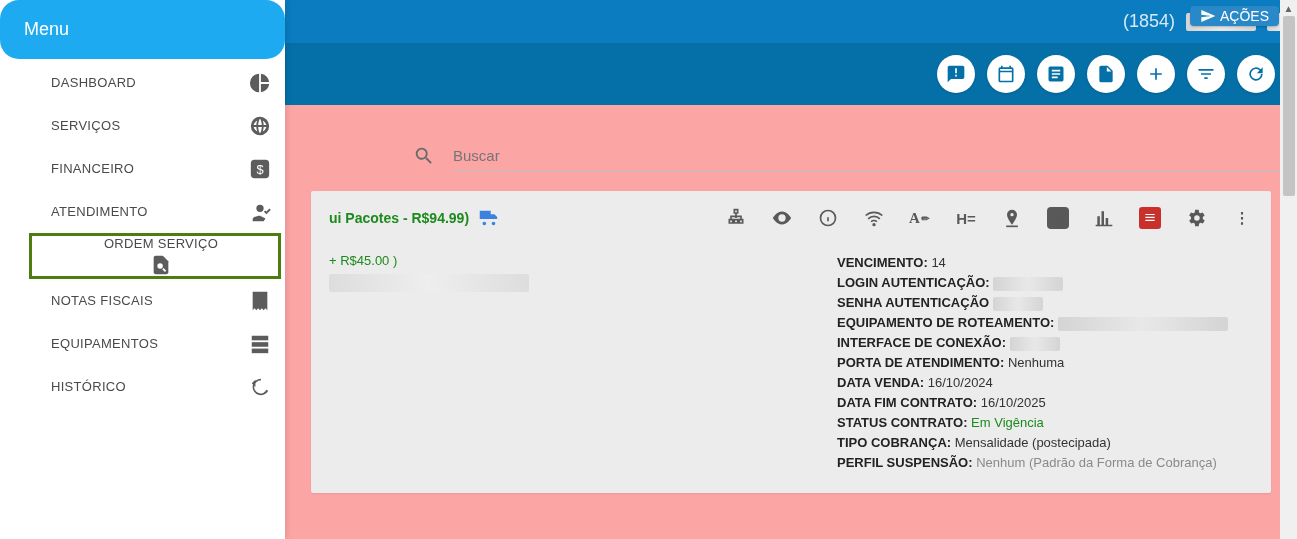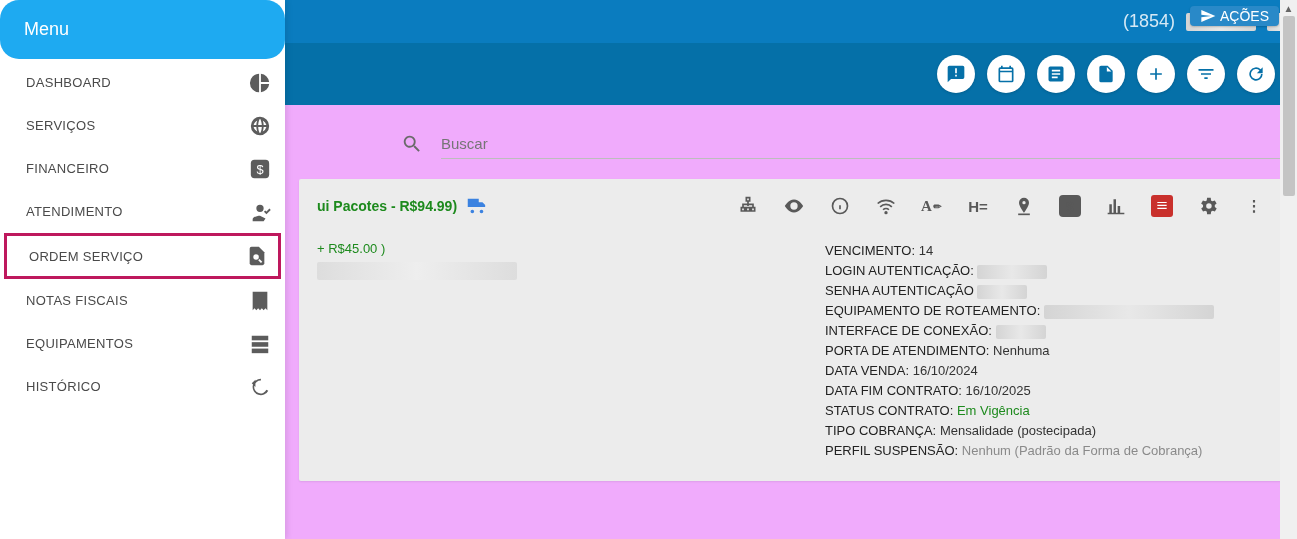--- a/index.html
+++ b/index.html
@@ -69,48 +69,49 @@
   .sidebar-header {
     height: 59px;
     background: #1eaaf1;
     color: #fff;
     font-size: 18px;
     display: flex;
     align-items: center;
     padding-left: 24px;
     border-radius: 19px;
   }
-  .menu-list { padding-top: 2px; }
+  .menu-list { padding-top: 2px; margin-left: 25px; }
   .menu-item {
     height: 43px;
     display: flex;
     align-items: center;
     justify-content: space-between;
     padding: 0 14px 0 26px;
     color: #4a4a4a;
     font-size: 13px;
     cursor: pointer;
   }
   .menu-item span.label { letter-spacing: .3px; }
   .menu-item .icon { color: #5c5c5c; width: 22px; height: 22px; display:flex; align-items:center; justify-content:center;}
   .menu-item.highlighted {
-    border: 3px solid #be185d;
+    border: 3px solid #4d7c0f;
     margin: 0 4px;
     padding: 0 10px 0 22px;
     height: 46px;
+    flex-direction: column;
   }
   .menu-item .icon svg { width: 22px; height: 22px; fill: #5c5c5c; }
   
   
   .content {
     position: absolute;
     left: 285px; top: 105px;
     right: 0; bottom: 0;
-    padding: 4px;
-    background: #f0abfc;
+    padding: 16px;
+    background: #fca5a5;
   }
   .search-row {
     height: 70px;
     display: flex;
     align-items: center;
     padding-left: 112px;
     gap: 18px;
   }
   .search-row .search-icon { color: #6a6a6a; width:22px; height:22px; }
   .search-input {
@@ -155,21 +156,21 @@
   
   .card-body { display: flex; gap: 48px; }
   .col-left { flex: 0 0 460px; }
   .col-right { flex: 1; }
   
   .green-small { color:#1d8a1d; font-size:13px; margin-bottom: 6px;}
   .blur-box { background: linear-gradient(90deg,#ddd,#eee,#ddd); height:18px; border-radius:2px; }
   .blur-inline { display:inline-block; background:linear-gradient(90deg,#d4d4d4,#e8e8e8,#d4d4d4); height:14px; border-radius:2px; vertical-align:middle; }
   
   .kv { font-size: 13px; color: #333; line-height: 20px; }
-  .kv b { font-weight: normal; color:#222; }
+  .kv b { font-weight: bold; color:#222; }
   .kv .green { color:#1d8a1d; }
   .kv .gray { color:#8a8a8a; }
   
   .card2-head {
     margin: 0 10px;
     padding: 14px 18px 0 18px;
     font-size: 14px;
     font-weight: bold;
     color: #444;
   }

